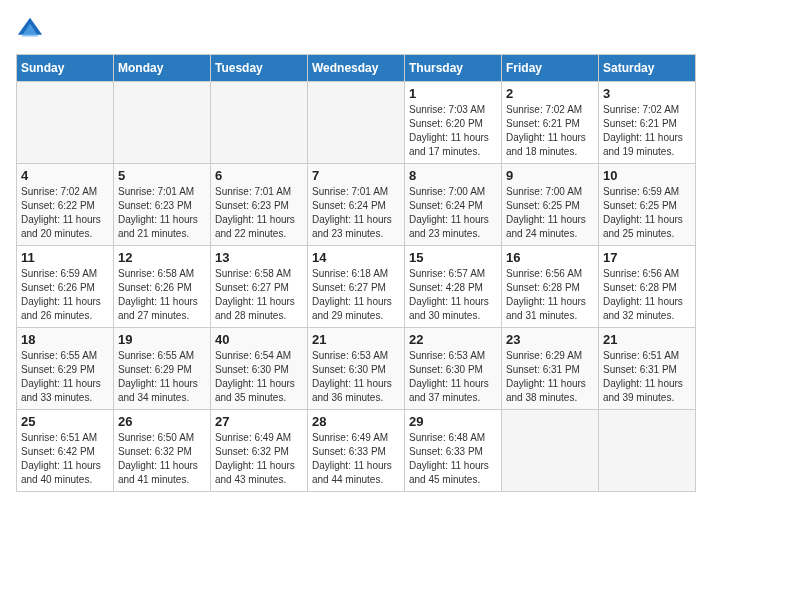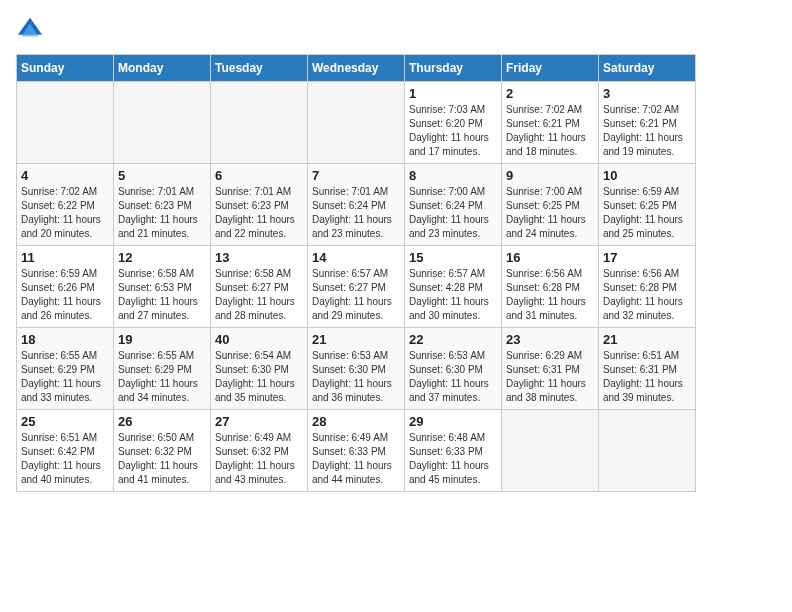--- a/index.html
+++ b/index.html
@@ -213,34 +213,34 @@
           <td>
             <span class="day-num">11</span>
             <div class="day-info">Sunrise: 6:59 AM
 Sunset: 6:26 PM
 Daylight: 11 hours
 and 26 minutes.</div>
           </td>
           <td>
             <span class="day-num">12</span>
             <div class="day-info">Sunrise: 6:58 AM
-Sunset: 6:53 PM
+Sunset: 6:26 PM
 Daylight: 11 hours
 and 27 minutes.</div>
           </td>
           <td>
             <span class="day-num">13</span>
             <div class="day-info">Sunrise: 6:58 AM
 Sunset: 6:27 PM
 Daylight: 11 hours
 and 28 minutes.</div>
           </td>
           <td>
             <span class="day-num">14</span>
-            <div class="day-info">Sunrise: 6:57 AM
+            <div class="day-info">Sunrise: 6:18 AM
 Sunset: 6:27 PM
 Daylight: 11 hours
 and 29 minutes.</div>
           </td>
           <td>
             <span class="day-num">15</span>
             <div class="day-info">Sunrise: 6:57 AM
 Sunset: 4:28 PM
 Daylight: 11 hours
 and 30 minutes.</div>

